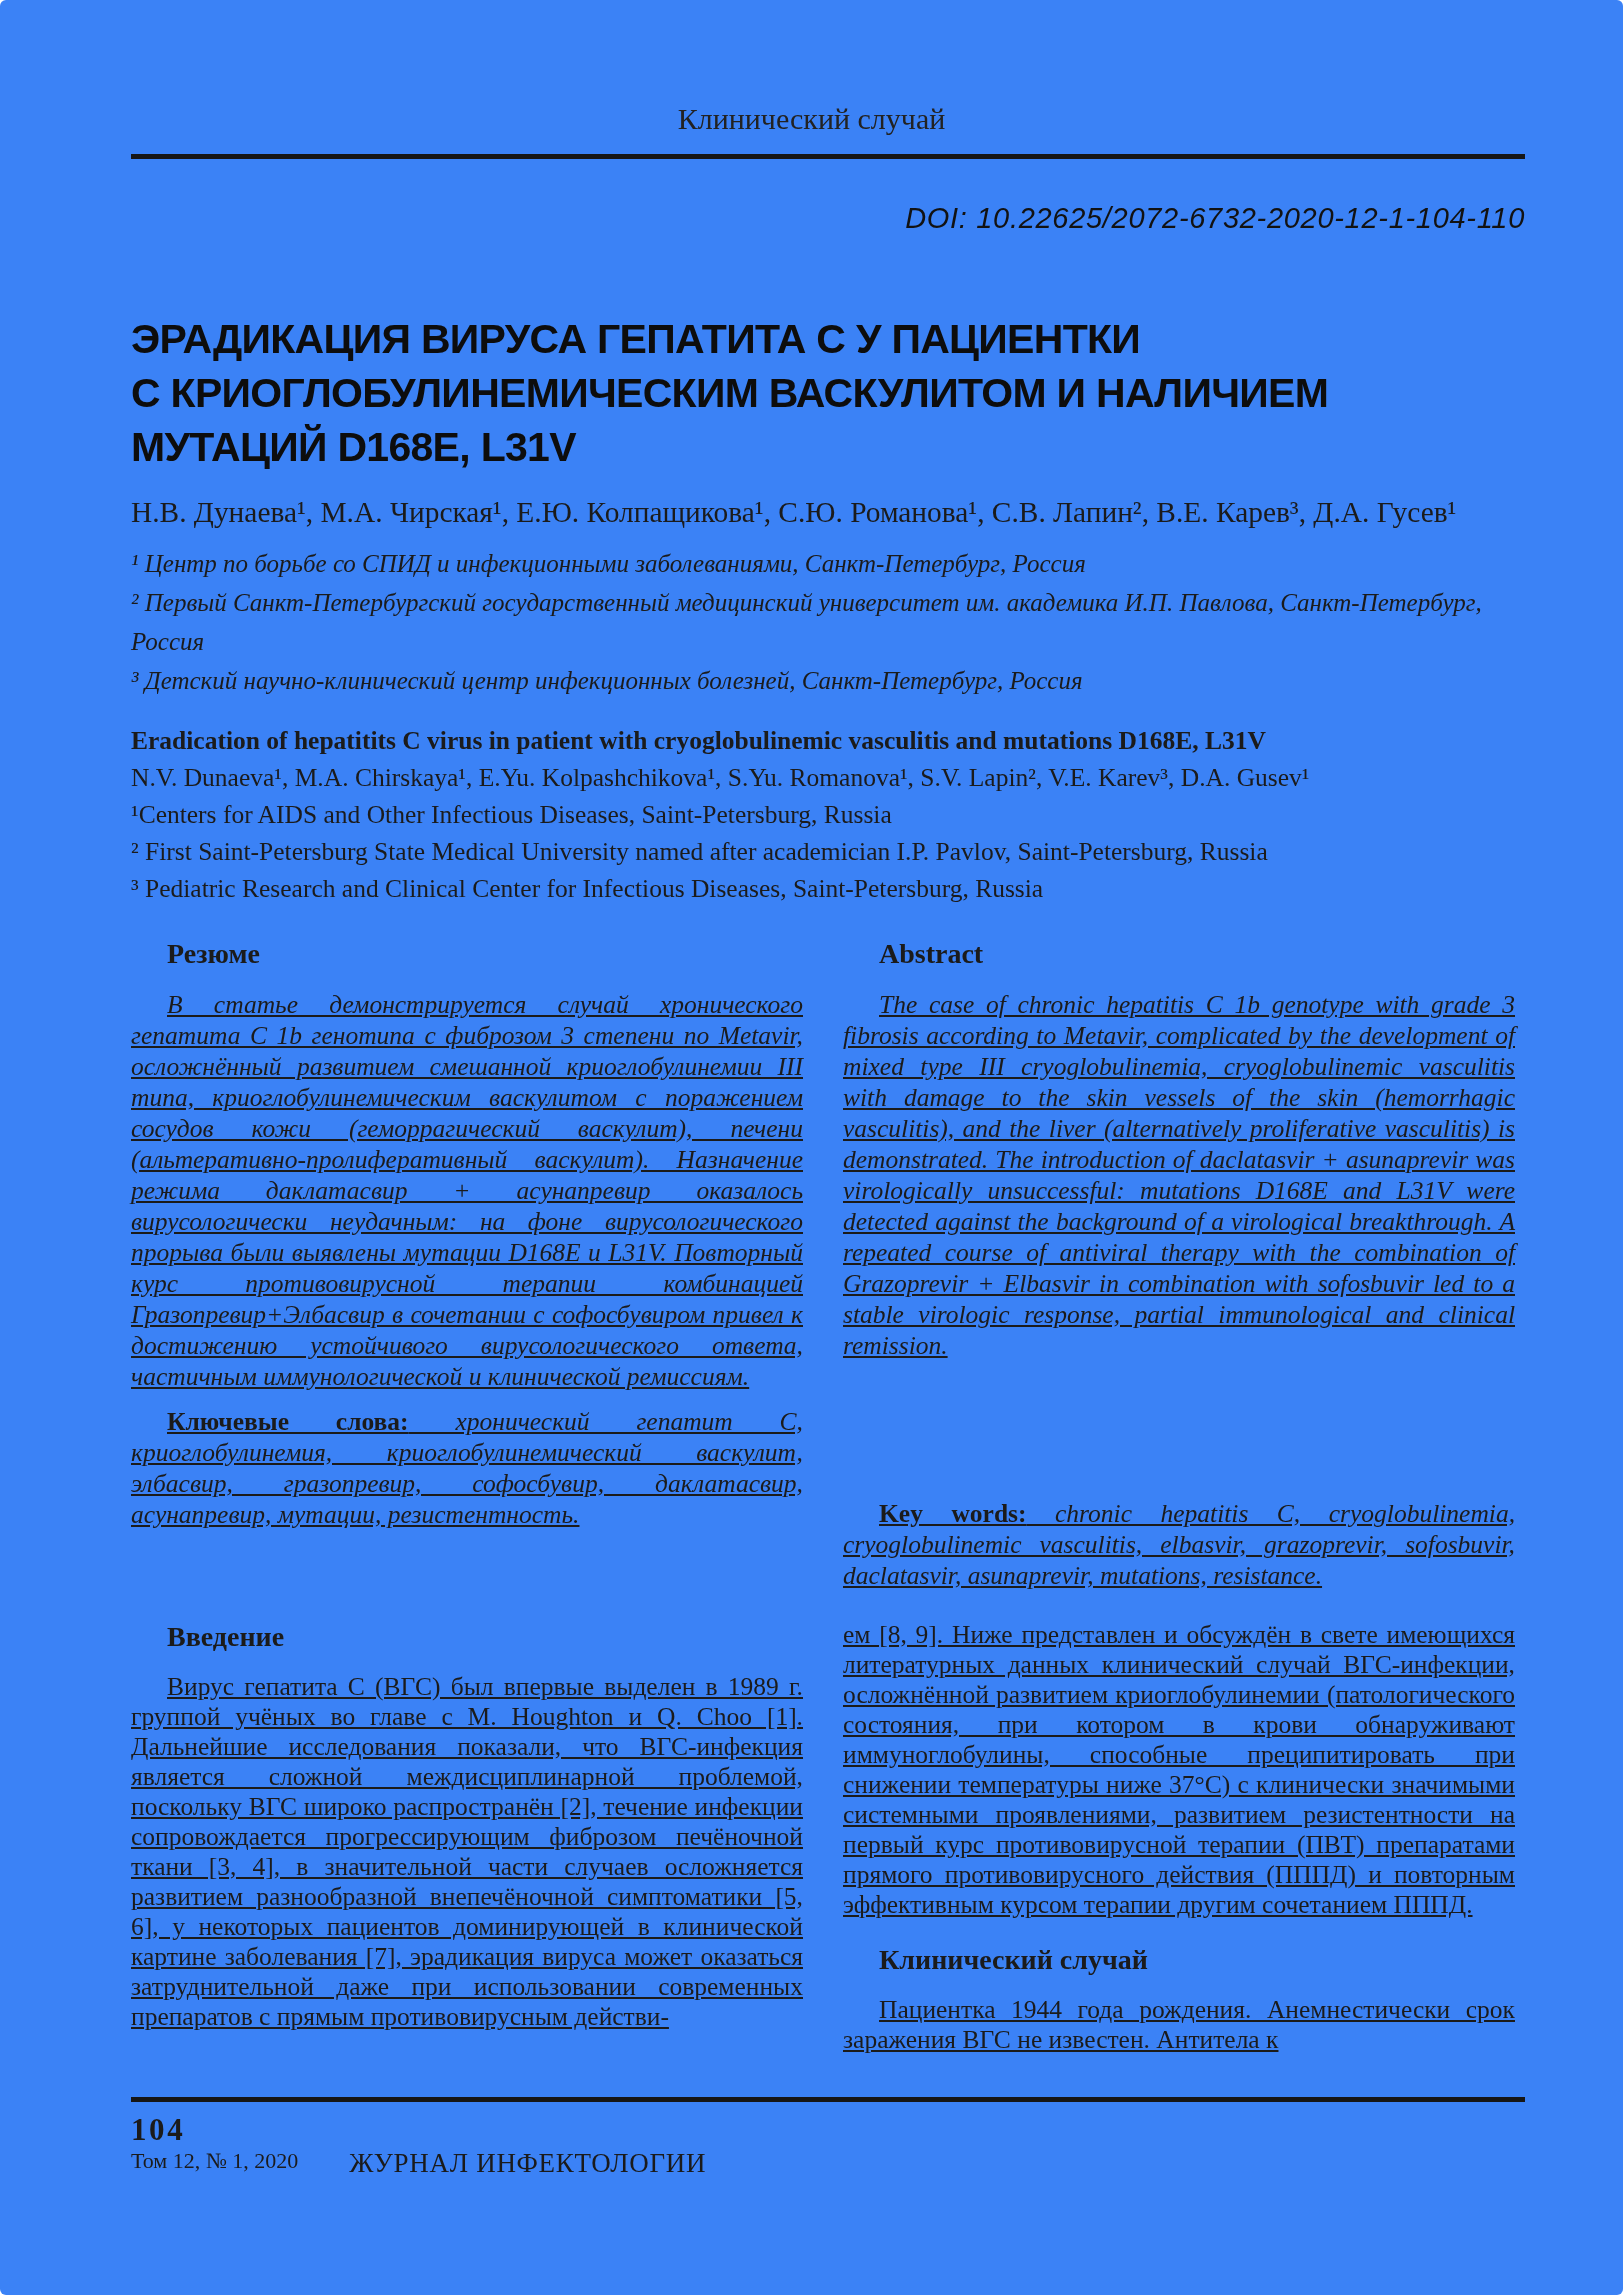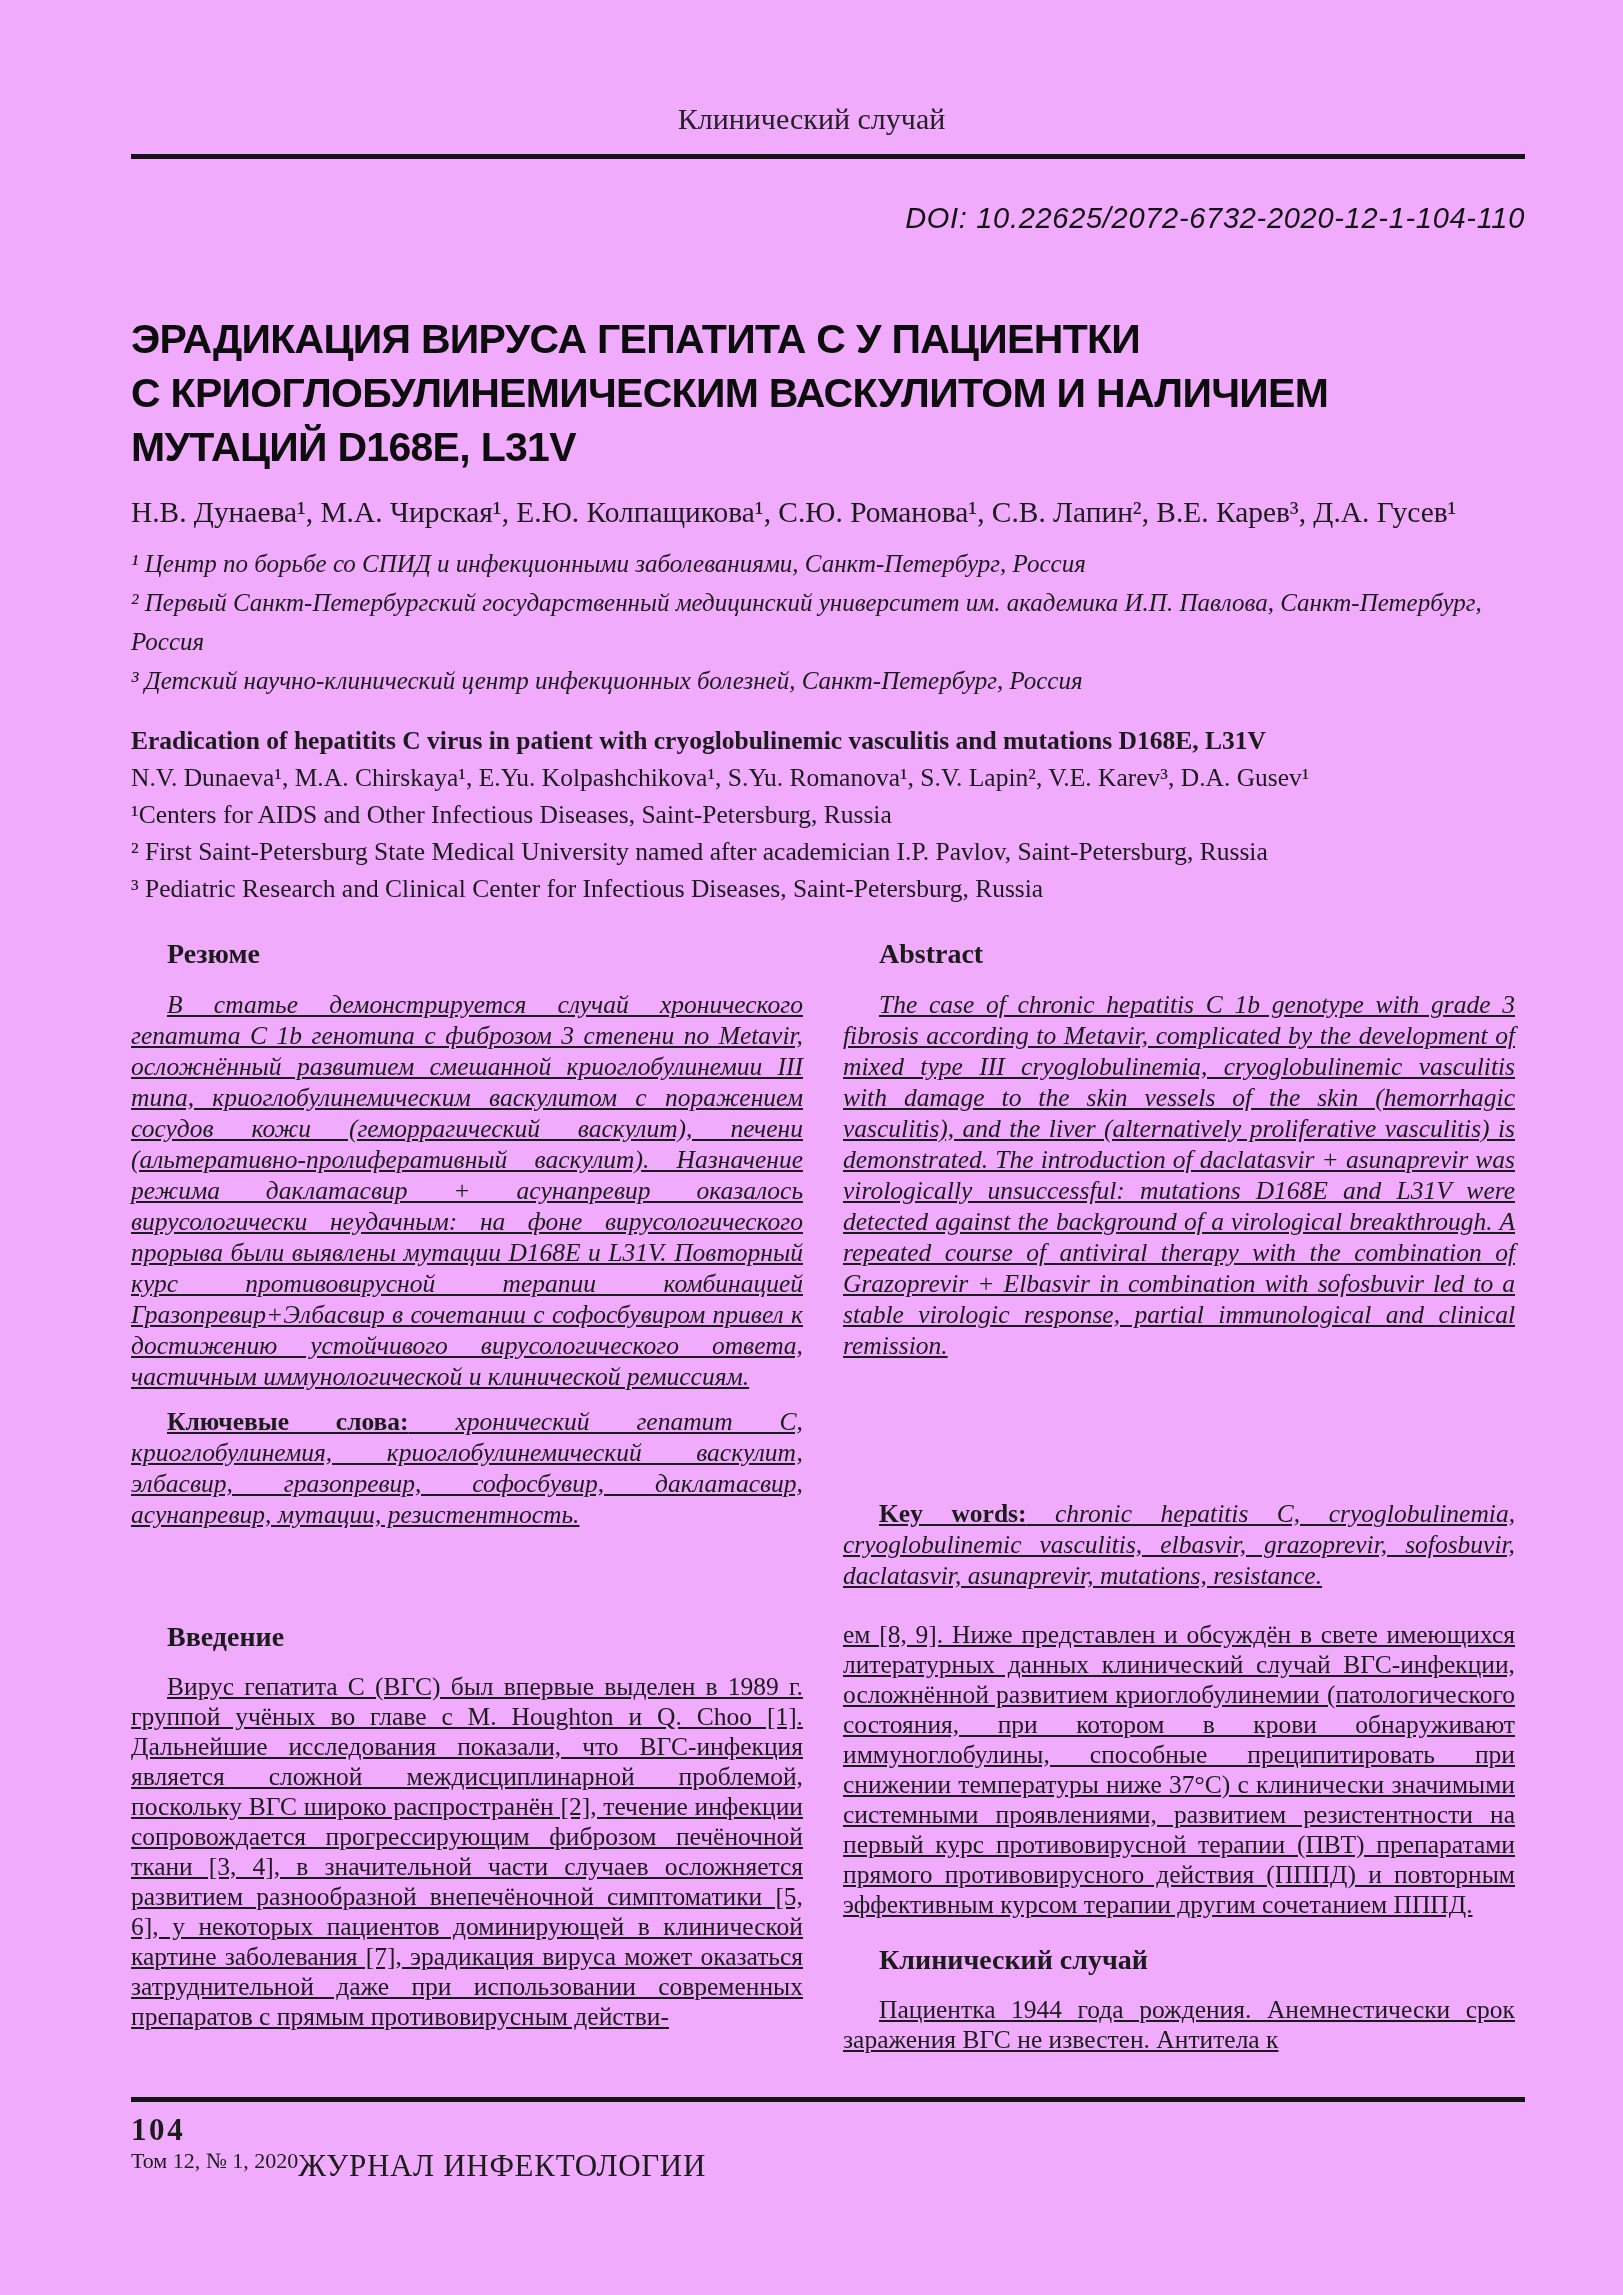--- a/index.html
+++ b/index.html
@@ -1,22 +1,23 @@
 <!DOCTYPE html>
 <html style="font-size:10.5px"><head>
 <meta charset="utf-8">
 <style>
   html,body{margin:0;padding:0;background:#ffffff;}
   .page{
     position:relative;
     width:1623px;height:2295px;
-    background:#f0abfc;
+    background:#3b82f6;
     color:#1b1b1b;
     font-family:"Liberation Serif", serif;
     overflow:hidden;
+    border-radius:6px;
   }
   .running-head{
     padding-top:103px;
     text-align:center;
     font-size:30px;
     line-height:31px;
     color:#222;
   }
   .content{
     margin-left:131px;
@@ -106,21 +107,21 @@
     justify-content:space-between;
     flex-direction:column;
   }
   .page-number{
     font-weight:bold;
     font-size:31px;
     letter-spacing:2.6px;
   }
   .foot-right{display:flex;align-items:flex-start;}
   .issue{font-size:22px;}
-  .journal{font-size:31px;letter-spacing:0.7px;}
+  .journal{font-size:27px;margin-left:51px;letter-spacing:0.7px;}
 </style>
 </head>
 <body>
 
 <div class="page">
 
   <div class="running-head">Клинический случай</div>
 
   <div class="content">
     <div class="head-rule"></div>

